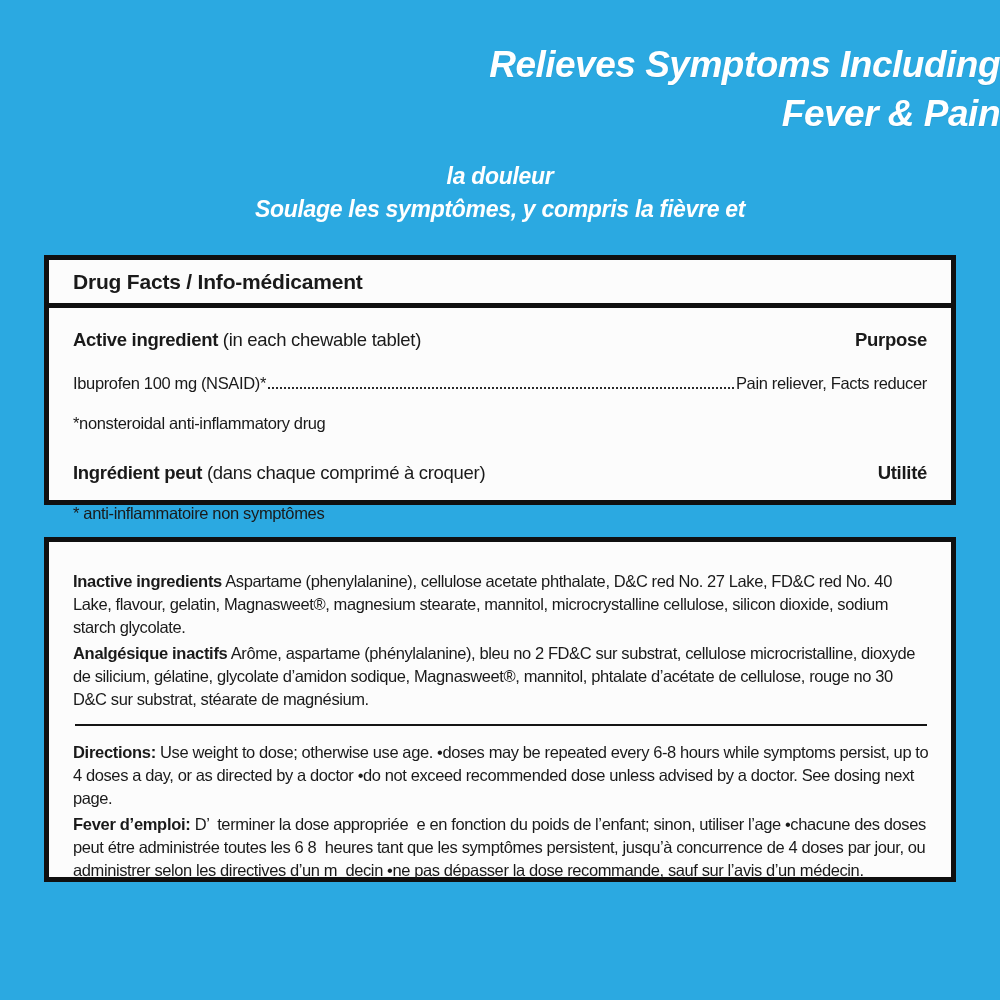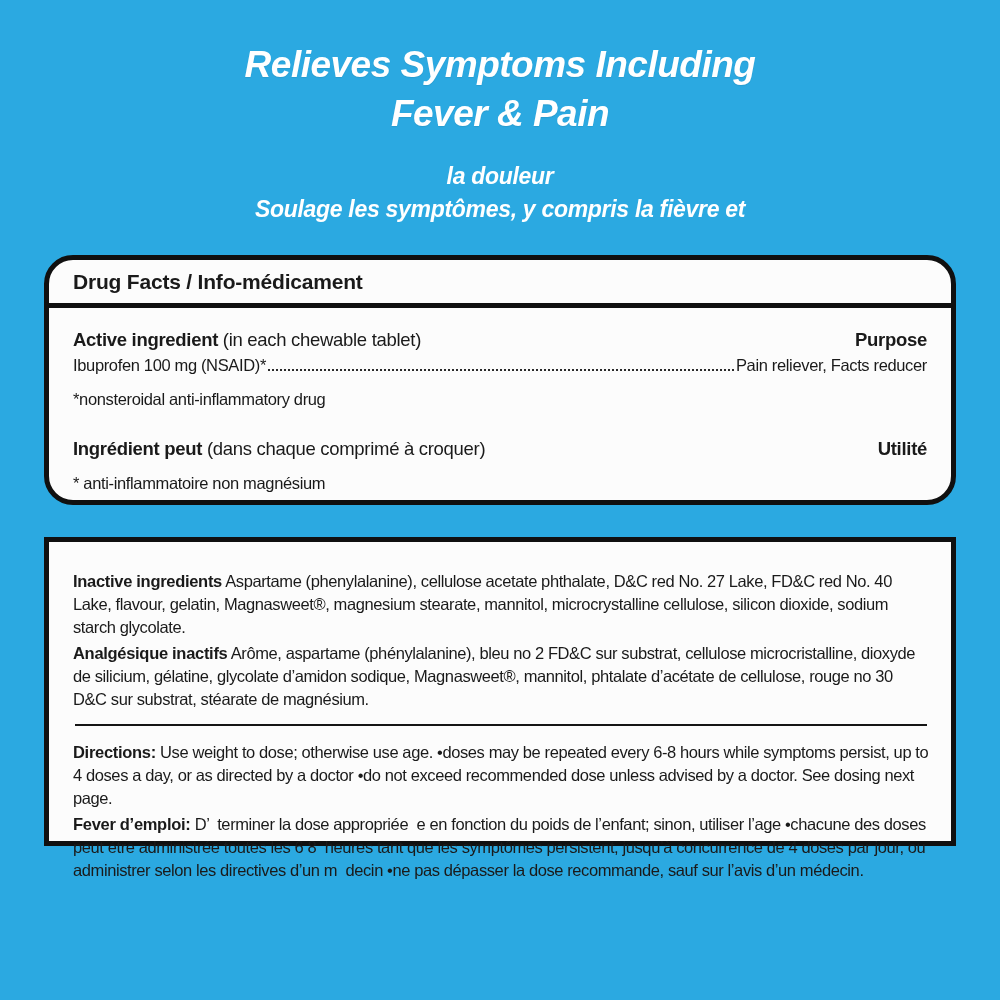--- a/index.html
+++ b/index.html
@@ -9,48 +9,48 @@
     width:1000px; height:1000px; position:relative; overflow:hidden;
     background:var(--background);
     font-family:"Liberation Sans", sans-serif; color:var(--text);
   }
   
   .hero {
     position:absolute; top:40px; left:0; width:1000px;
     text-align:center; color:#ffffff; font-weight:bold; font-style:italic;
   }
   .hero-title { font-size:37px; line-height:49px; letter-spacing:-0.5px;
-    text-shadow:0 1px 1px rgba(0,0,0,0.08); }
+    text-shadow:0 1px 1px rgba(0,0,0,0.08);text-align:right; }
   .hero-sub { margin-top:22px; font-size:23px; line-height:33px; letter-spacing:-0.3px; }
 
   
   .panel {
     position:absolute; left:44px; width:912px;
     background:var(--panel); border:5px solid var(--ink);
   }
-  #drug-facts-panel { top:255px; height:250px;border-radius:29px; }
-  #details-panel    { top:537px; height:309px; }
+  #drug-facts-panel { top:255px; height:250px; }
+  #details-panel    { top:537px; height:345px; }
 
   .facts-header {
     font-weight:bold; font-size:21px; letter-spacing:-0.2px;
     padding:10px 10px 9px 24px; border-bottom:5px solid var(--ink);
   }
   .facts-body { padding:20px 24px 0 24px; }
   .ing-section + .ing-section { margin-top:26px; }
   .ing-head {
     display:flex; justify-content:space-between; align-items:flex-start;
     font-size:18.5px; font-weight:bold; letter-spacing:-0.3px; line-height:24px;
   }
   .ing-head .note { font-weight:normal; }
   .leader-row {
     display:flex; align-items:baseline;
-    font-size:16.5px; letter-spacing:-0.35px; line-height:23px; margin-top:2px;
+    font-size:16.5px; letter-spacing:-0.35px; line-height:23px; margin-top:20px;
   }
   .leader { flex:1 1 auto; border-bottom:2px dotted #2a2a2a; margin:0 2px 4px 2px; min-width:30px; }
-  .footnote { font-size:16.5px; letter-spacing:-0.35px; line-height:23px; margin-top:11px; }
+  .footnote { font-size:16.5px; letter-spacing:-0.35px; line-height:23px; margin-top:17px; }
 
   .details-body {
     padding:28px 22px 0 24px;
     font-size:16.5px; letter-spacing:-0.4px; line-height:23px;
   }
   .details-body p { margin:0 0 3px 0; white-space:pre-wrap; }
   .details-body b { letter-spacing:-0.3px; }
   .divider { border:none; border-top:2px solid #151515; margin:13px 2px 15px 2px; }
 </style>
 </head>
@@ -82,21 +82,21 @@
         <span>Pain reliever, Facts reducer</span>
       </div>
       <div class="footnote">*nonsteroidal anti-inflammatory drug</div>
     </div>
 
     <div class="ing-section">
       <div class="ing-head">
         <div><b>Ingrédient peut</b><span class="note"> (dans chaque comprimé à croquer)</span></div>
         <div>Utilité</div>
       </div>
-      <div class="footnote">* anti-inflammatoire non magnésium</div>
+      <div class="footnote">* anti-inflammatoire non symptômes</div>
     </div>
 
   </div>
 </section>
 
 <section class="panel" id="details-panel">
   <div class="details-body">
     <p><b>Inactive ingredients</b><span> Aspartame (phenylalanine), cellulose acetate phthalate, D&amp;C red No. 27 Lake, FD&amp;C red No. 40 Lake, flavour, gelatin, Magnasweet®, magnesium stearate, mannitol, microcrystalline cellulose, silicon dioxide, sodium starch glycolate.</span></p>
     <p><b>Analgésique inactifs</b><span> Arôme, aspartame (phénylalanine), bleu no 2 FD&amp;C sur substrat, cellulose microcristalline, dioxyde de silicium, gélatine, glycolate d’amidon sodique, Magnasweet®, mannitol, phtalate d’acétate de cellulose, rouge no 30 D&amp;C sur substrat, stéarate de magnésium.</span></p>
     <hr class="divider">

